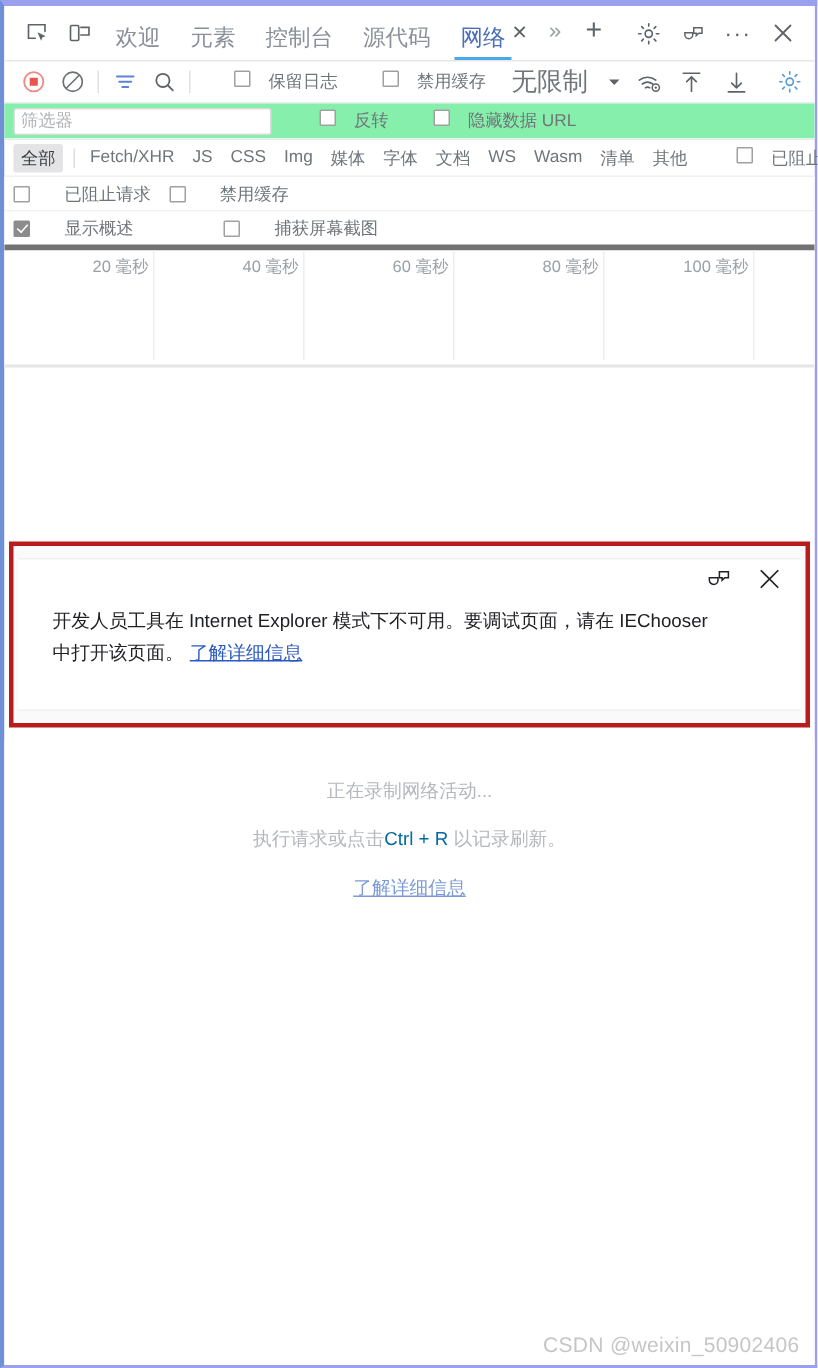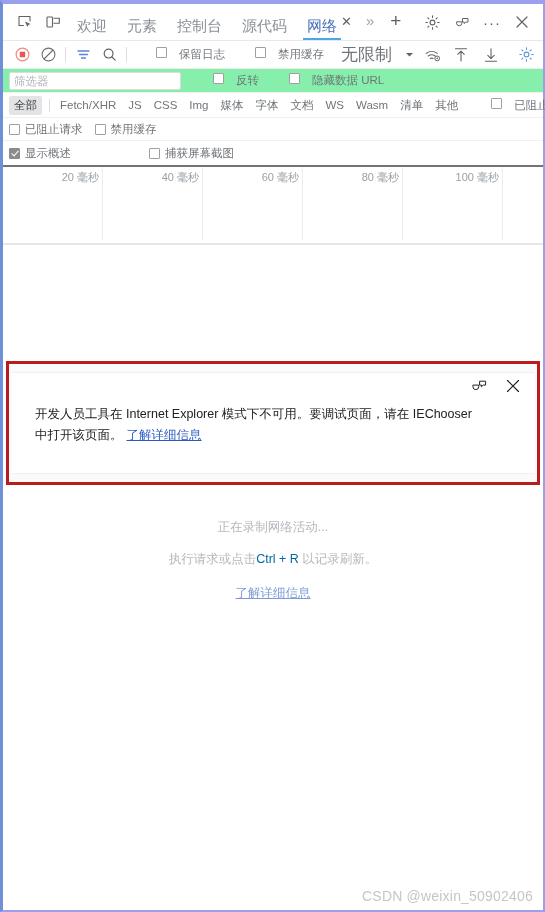--- a/index.html
+++ b/index.html
@@ -224,23 +224,23 @@
   .optrow {
     display: flex;
     align-items: center;
     padding: 0 6px;
     flex: none;
     border-bottom: 1px solid #f0f0f0;
     height: 23px;
     background: #fff;
   }
   .optrow.tall { height: 26px; border-bottom: none; }
-  .optrow.tall2 { height: 26px; border-bottom: 2px solid #737373; }
+  .optrow.tall2 { height: 26px; border-bottom: 4px solid #737373; }
   .opt {
-    display: flex; align-items: center; gap: 5px;
+    display: flex; align-items: center; gap: 23px;
     white-space: nowrap;
   }
   .opt .cb-label { color: #70757a; }
 
   
   .overview {
     height: 78px;
     position: relative;
     background: #fff;
     flex: none;

